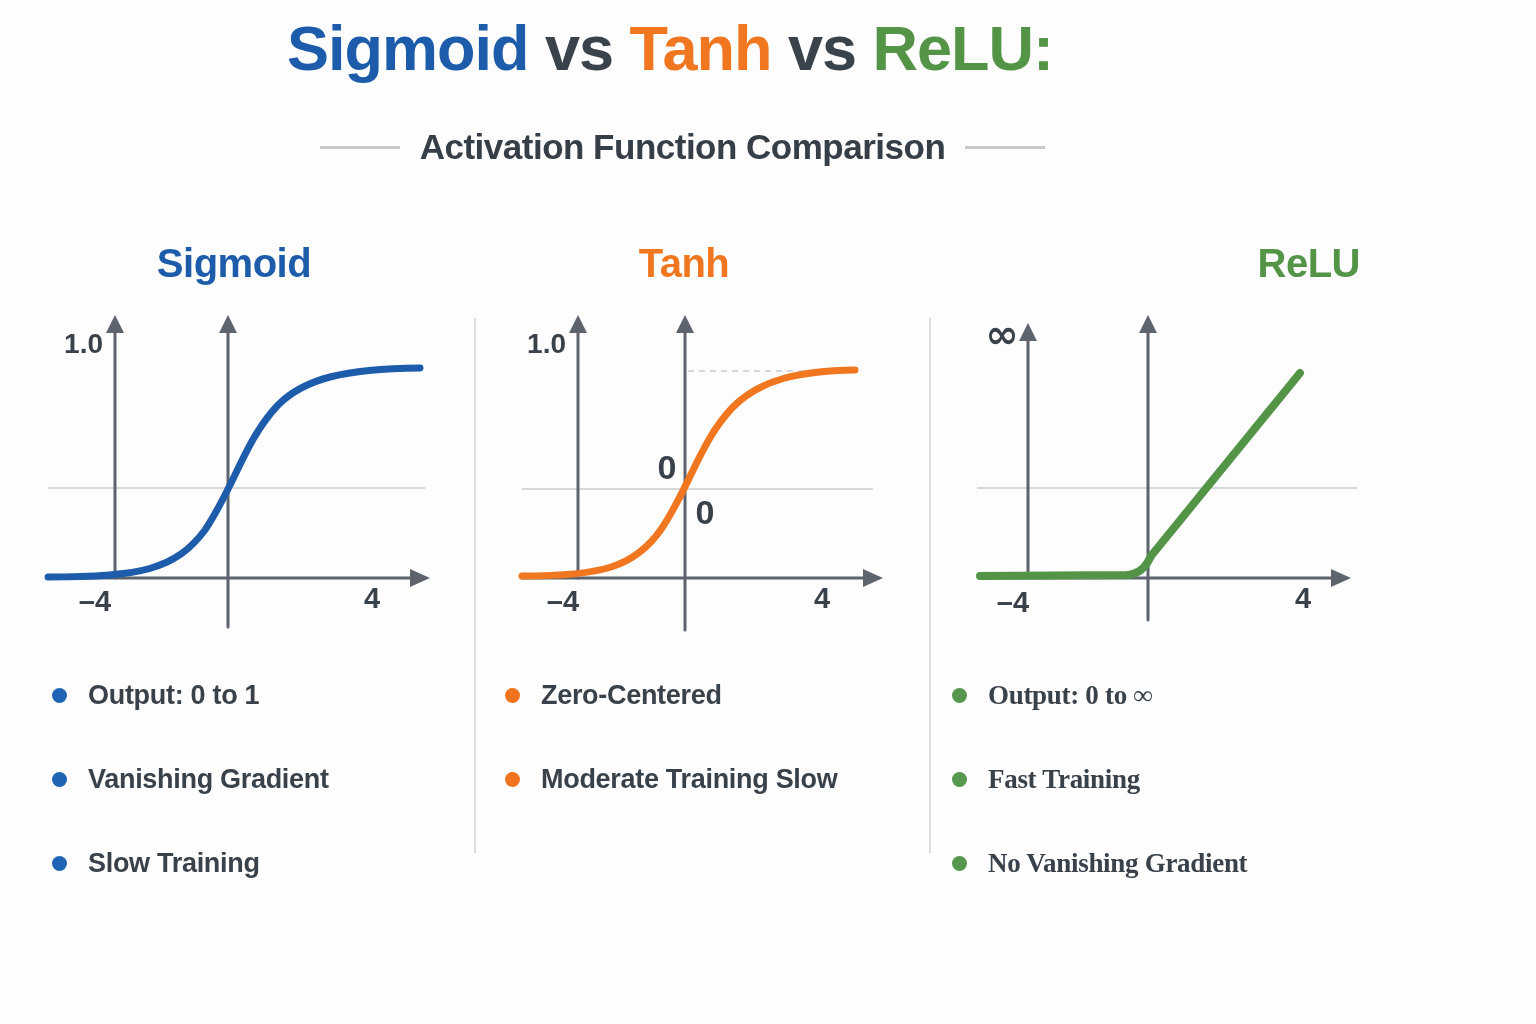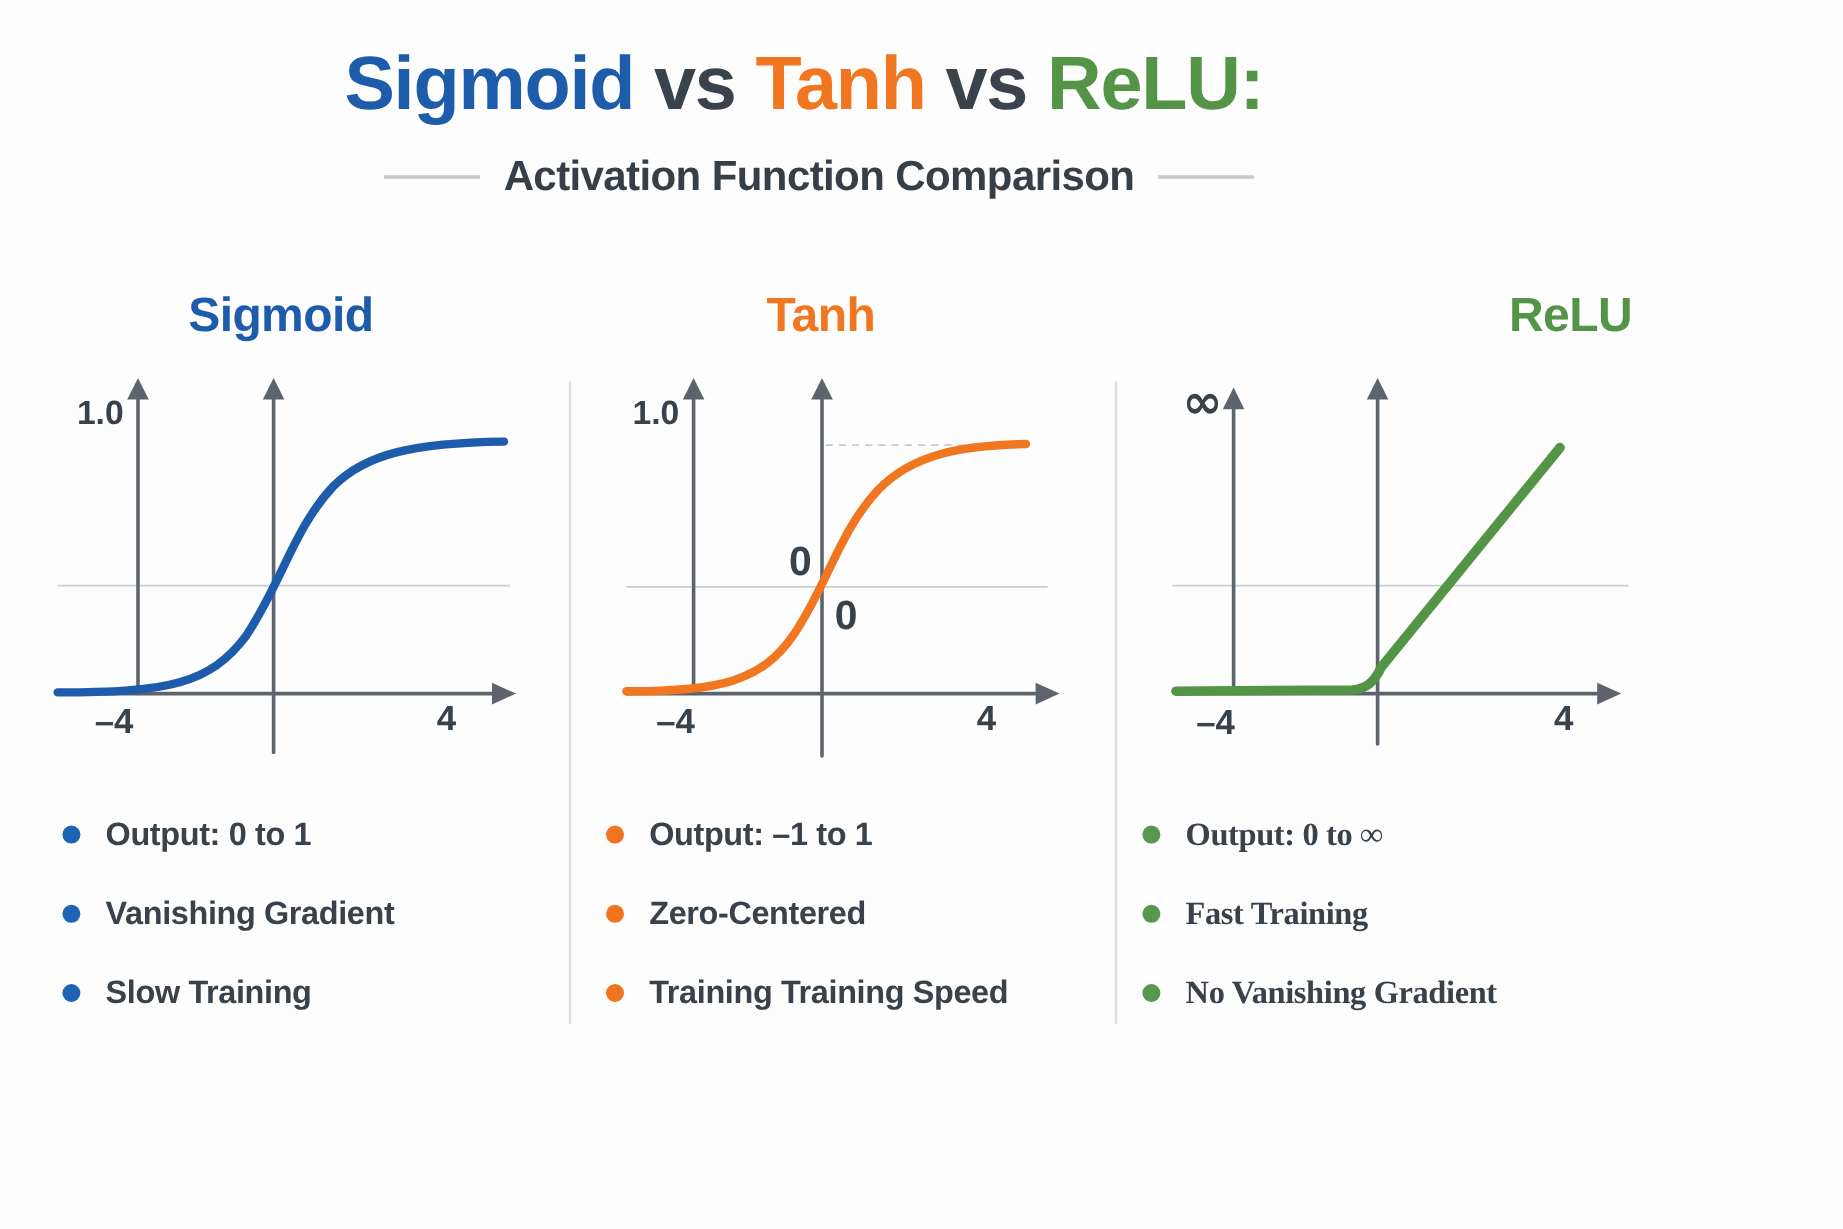--- a/index.html
+++ b/index.html
@@ -5,21 +5,21 @@
   html,body{margin:0;padding:0;}
   body{
     width:1536px;height:1024px;position:relative;overflow:hidden;
     background:#fdfdfd;
     font-family:"Liberation Sans","DejaVu Sans",sans-serif;
     color:#39414b;
   }
   .abs{position:absolute;}
   
   .main-title{
-    left:0;top:34px;width:1340px;text-align:center;
+    left:0;top:12px;width:1340px;text-align:center;
     font-size:63px;font-weight:bold;letter-spacing:-1px;white-space:pre;
   }
   .tp-blue{color:#1d5cab;}
   .tp-dark{color:#3a424c;}
   .tp-orange{color:#f0771f;}
   .tp-green{color:#539447;}
   .subtitle-row{
     left:225px;top:122px;width:915px;height:50px;
     display:flex;align-items:center;justify-content:center;gap:20px;
   }
@@ -50,21 +50,21 @@
   .curve-green{stroke:#539447;stroke-width:8;}
   .tick-label{font-family:"Liberation Sans","DejaVu Sans",sans-serif;font-size:29px;font-weight:bold;fill:#39414b;}
   .y-label{font-family:"Liberation Sans","DejaVu Sans",sans-serif;font-size:28px;font-weight:bold;fill:#39414b;}
   .zero-label{font-family:"Liberation Sans","DejaVu Sans",sans-serif;font-size:34px;font-weight:bold;fill:#39414b;}
   .inf-label{font-family:"DejaVu Sans","Liberation Sans",sans-serif;font-size:40px;font-weight:bold;fill:#39414b;}
   
   .v-divider{top:318px;height:535px;width:2px;background:#dcdee1;}
   .vd-1{left:474px;}
   .vd-2{left:929px;}
   
-  .bullets{top:679px;display:flex;flex-direction:column;gap:34px;}
+  .bullets{top:679px;display:flex;flex-direction:column;gap:52px;}
   .bl-sigmoid{left:52px;width:400px;}
   .bl-tanh{left:505px;width:410px;}
   .bl-relu{left:952px;width:420px;font-family:Liberation Serif, serif;}
   .bullet-row{display:flex;align-items:center;height:32px;}
   .bullet-dot{width:15px;height:15px;border-radius:50%;margin-right:21px;flex:0 0 15px;}
   .dot-blue{background:#1f63b5;}
   .dot-orange{background:#f0731e;}
   .dot-green{background:#55984e;}
   .bullet-text{font-size:27px;font-weight:bold;color:#39414b;letter-spacing:-0.3px;white-space:nowrap;}
 </style>
@@ -142,29 +142,25 @@
   </div>
   <div class="bullet-row">
     <span class="bullet-dot dot-blue"></span>
     <span class="bullet-text">Slow Training</span>
   </div>
 </div>
 
 <div class="abs bullets bl-tanh">
   <div class="bullet-row">
     <span class="bullet-dot dot-orange"></span>
-    <span class="bullet-text">Output: –1 to 1</span>
-  </div>
-  <div class="bullet-row">
-    <span class="bullet-dot dot-orange"></span>
     <span class="bullet-text">Zero-Centered</span>
   </div>
   <div class="bullet-row">
     <span class="bullet-dot dot-orange"></span>
-    <span class="bullet-text">Training Training Speed</span>
+    <span class="bullet-text">Moderate Training Slow</span>
   </div>
 </div>
 
 <div class="abs bullets bl-relu">
   <div class="bullet-row">
     <span class="bullet-dot dot-green"></span>
     <span class="bullet-text">Output: 0 to ∞</span>
   </div>
   <div class="bullet-row">
     <span class="bullet-dot dot-green"></span>

